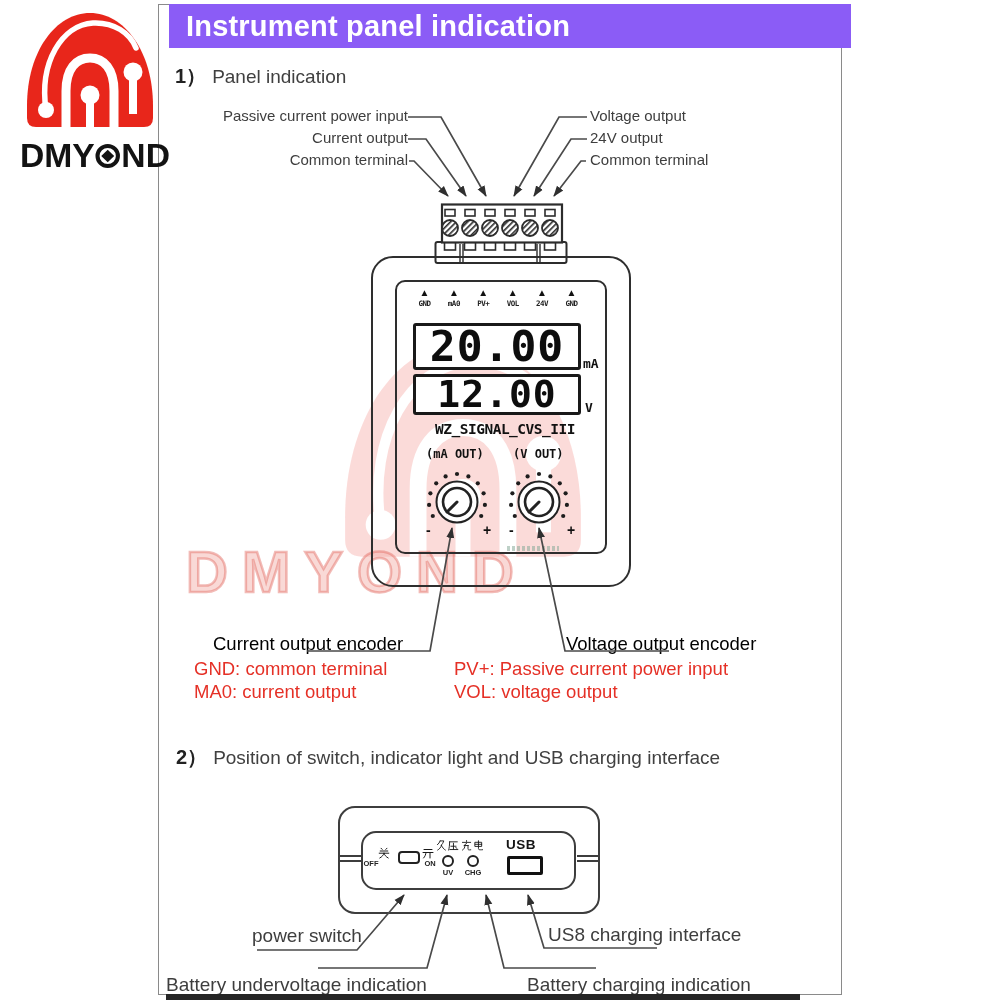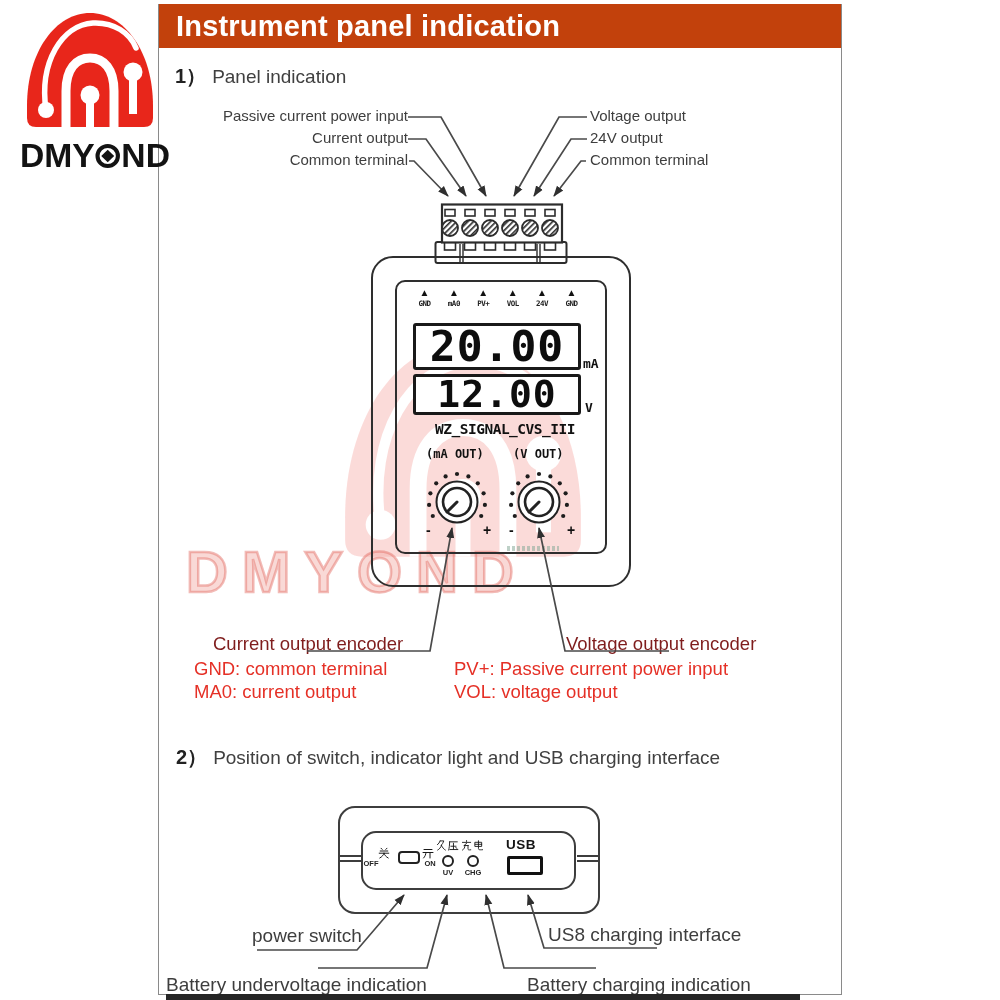--- a/index.html
+++ b/index.html
@@ -1,21 +1,21 @@
 <!DOCTYPE html>
 <html><head>
 <meta charset="utf-8">
 <style>
   html,body{margin:0;padding:0;background:#fff;}
   body{width:1000px;height:1000px;position:relative;overflow:hidden;
        font-family:"Liberation Sans",sans-serif;color:#3e3e3e;}
   .abs{position:absolute;}
   
   .frame{left:158px;top:4px;width:684px;height:991px;border:1.5px solid #8a8a8a;box-sizing:border-box;z-index:1;}
-  .header-bar{left:159px;top:4px;width:682px;height:44px;background:#c2410c;z-index:4;}
+  .header-bar{left:169px;top:4px;width:682px;height:44px;background:#8b5cf6;z-index:4;}
   .header-bar span{display:block;padding-left:17px;line-height:45px;font-size:29px;font-weight:700;color:#fff;letter-spacing:.2px;}
   .black-bar{left:166px;top:994px;width:634px;height:6px;background:#262626;z-index:2;}
   
   .logo{left:20px;top:6px;width:148px;z-index:5;}
   .logo-svg{width:140px;height:128px;display:block;}
   .logo-text{font-size:33px;font-weight:800;color:#131313;letter-spacing:0px;transform:scaleX(1.02);transform-origin:left;margin-top:3px;white-space:nowrap;}
   .logo-o{position:relative;display:inline-block;width:16px;height:16px;border:4.5px solid #131313;border-radius:50%;margin:0 1px;vertical-align:-1px;}
   .logo-o::before{content:"";position:absolute;left:50%;top:50%;width:9px;height:9px;background:#131313;transform:translate(-50%,-50%) rotate(45deg);}
   
   .wm-text{left:186px;top:538px;z-index:0;font-size:58px;font-weight:800;letter-spacing:14px;
@@ -47,21 +47,21 @@
   .unit-v{left:188px;top:118px;}
   .model{position:absolute;left:8px;right:0;top:139px;text-align:center;font-family:"DejaVu Sans Mono",monospace;font-weight:700;font-size:14.5px;color:#111;letter-spacing:-0.5px;}
   .knob-label{position:absolute;top:165px;font-family:"DejaVu Sans Mono",monospace;font-weight:700;font-size:12px;color:#111;}
   .kl-left{left:29px;} .kl-right{left:116px;}
   .knob{position:absolute;width:62px;height:62px;top:189px;}
   .knob.kleft{left:29px;} .knob.kright{left:111px;}
   .pm{position:absolute;top:240px;font-size:14px;font-weight:700;color:#111;}
   .fine-print{position:absolute;left:110px;top:264px;width:52px;height:5px;opacity:.55;
               background:repeating-linear-gradient(90deg,#8a9 0 3px,transparent 3px 5px);}
   
-  .enc{top:633px;font-size:18.5px;color:#7f1d1d;z-index:2;white-space:nowrap;}
+  .enc{top:633px;font-size:18.5px;color:#000000;z-index:2;white-space:nowrap;}
   .enc.left{left:213px;} .enc.right{left:566px;}
   
   .legend{top:658px;font-size:18.5px;line-height:22.5px;color:#e53026;z-index:2;white-space:nowrap;}
   .legend.lcol{left:194px;} .legend.rcol{left:454px;}
   
   .device2{left:338px;top:806px;width:262px;height:108px;border:2.5px solid #3d3d3d;border-radius:17px;box-sizing:border-box;z-index:2;}
   .panel2{position:absolute;left:21px;top:23px;width:215px;height:59px;border:2px solid #3d3d3d;border-radius:15px;box-sizing:border-box;}
   .seam{background:#3d3d3d;height:1.6px;z-index:2;}
   .cn-glyph{z-index:3;}
   .cn-glyph svg{display:block;}

